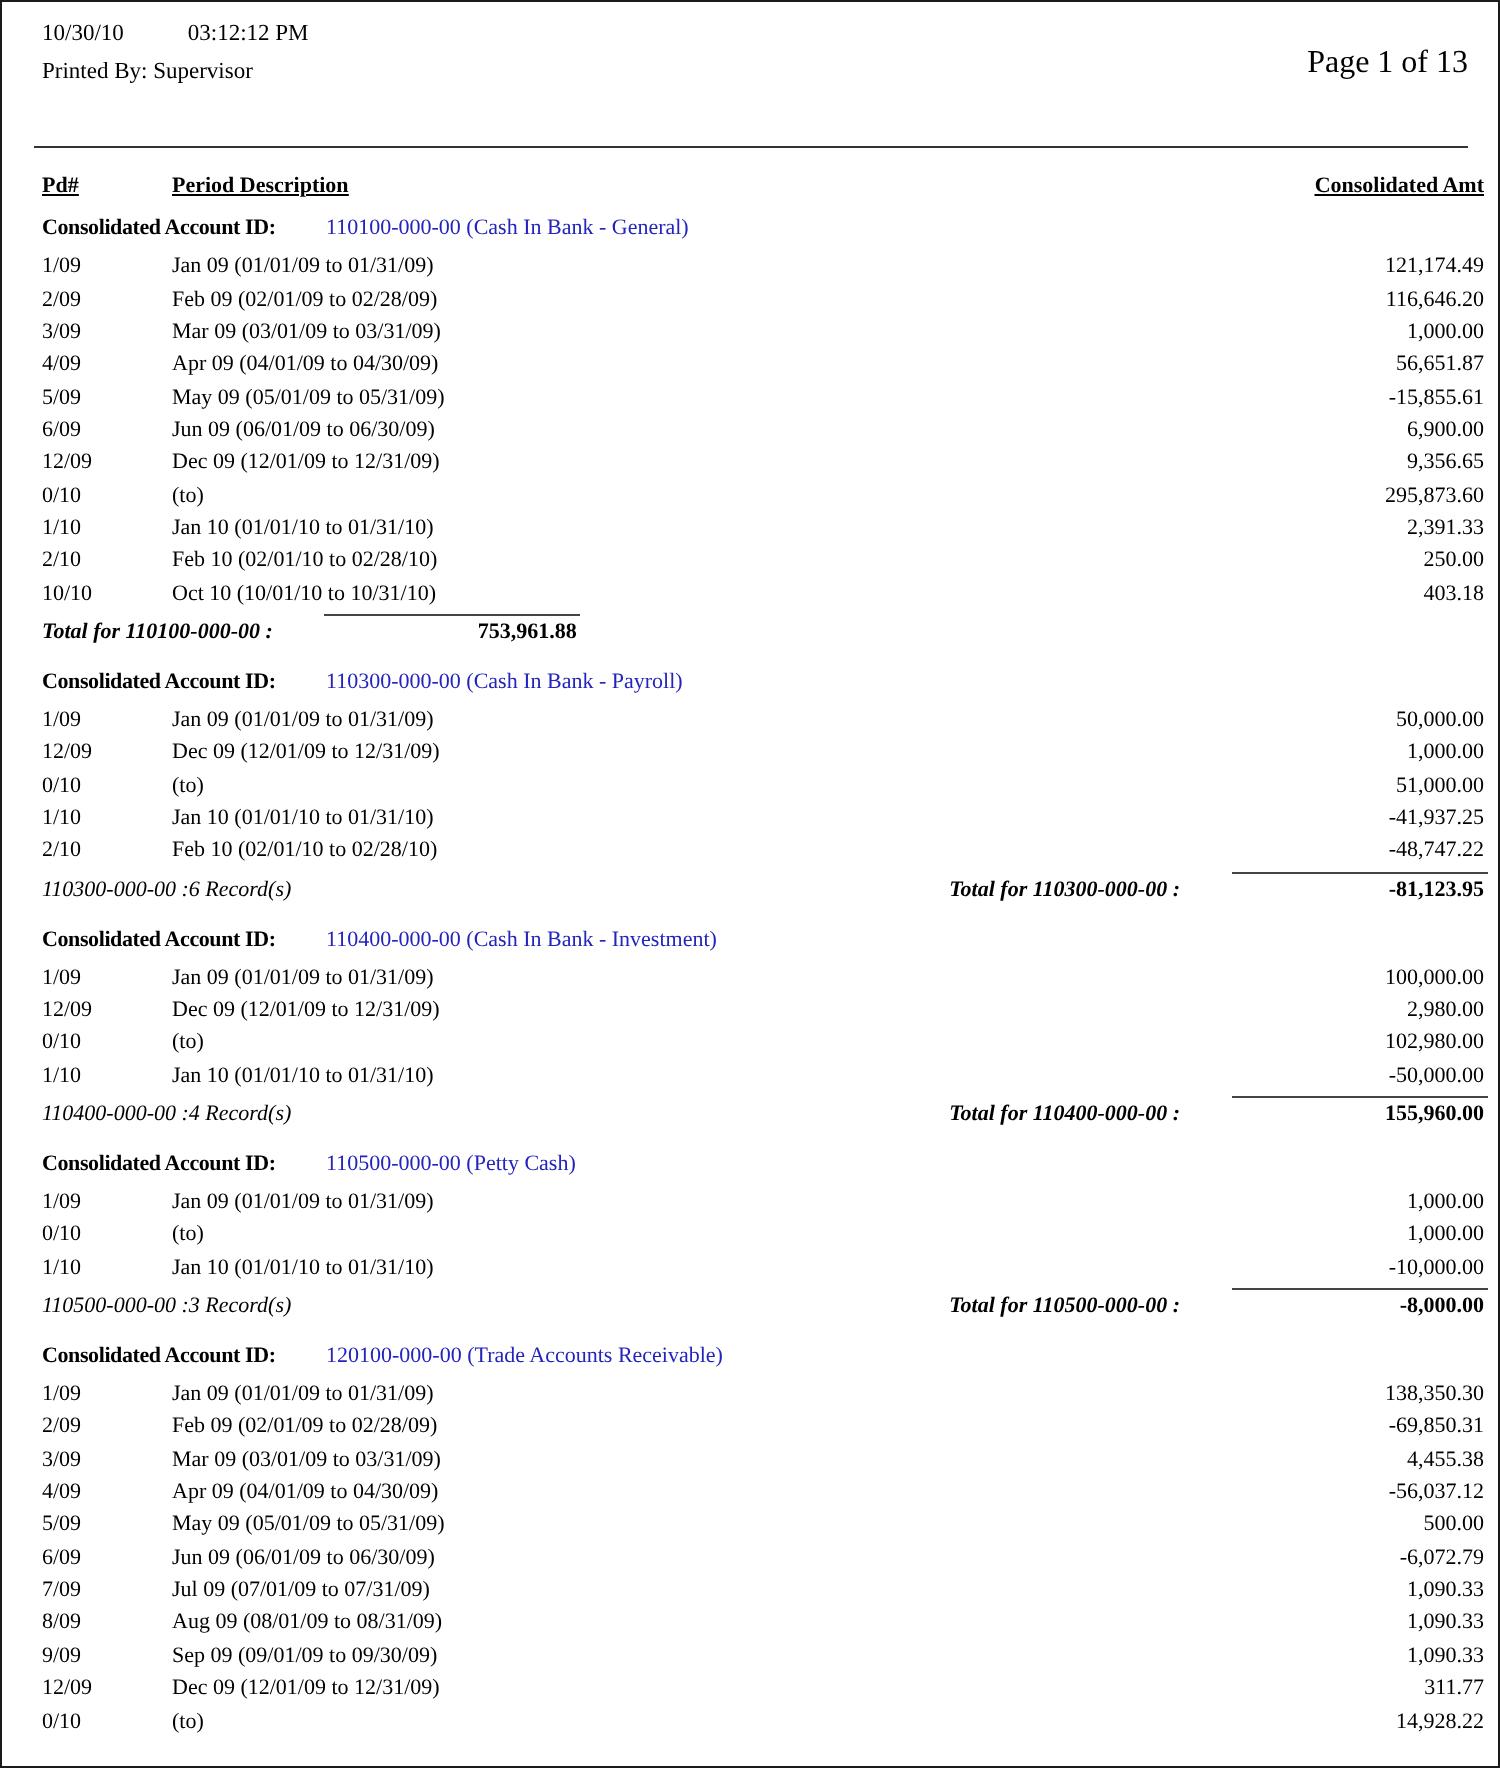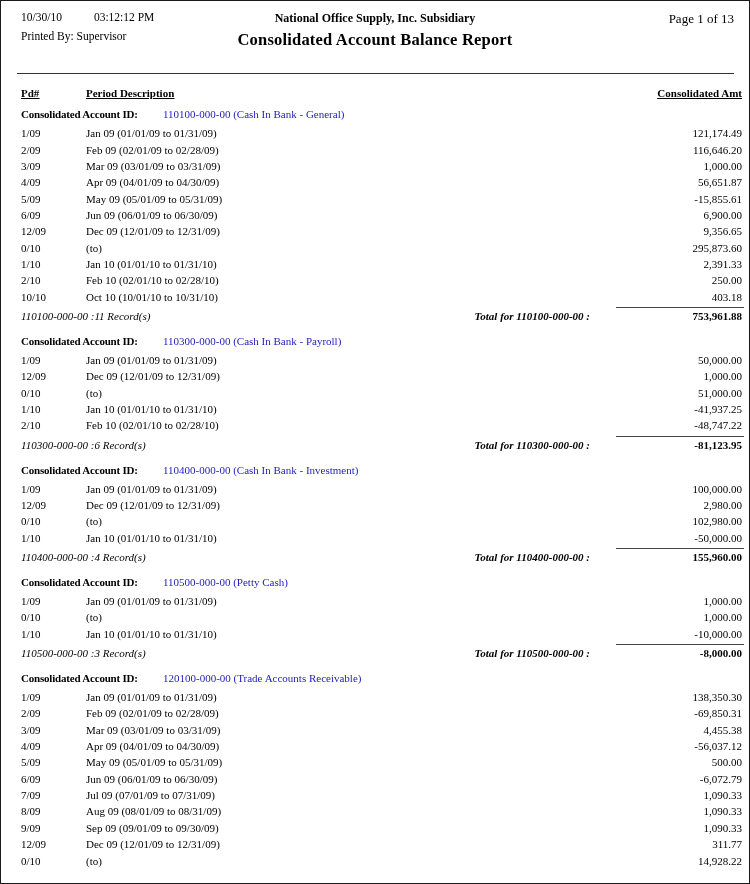--- a/index.html
+++ b/index.html
@@ -15,21 +15,21 @@
 
   
   .hdr { position: relative; height: 48px; }
   .hdr-left { position: absolute; left: 0; top: 0; font-size: 11.5px; }
   .hdr-left .date { display: inline-block; min-width: 62px; }
   .hdr-left .time { display: inline-block; margin-left: 8px; }
   .hdr-left .printedby { margin-top: 7px; font-size: 11.5px; }
   .hdr-center { position: absolute; left: 0; right: 15px; top: 0; text-align: center; }
   .hdr-company { font-size: 12px; font-weight: bold; }
   .hdr-title { font-size: 16.5px; font-weight: bold; margin-top: 4px; letter-spacing: 0.2px; }
-  .hdr-right { position: absolute; right: 10px; top: 0; font-size: 13px; }
+  .hdr-right { position: absolute; right: 10px; top: 12px; font-size: 16px; }
   .hdr-rule { border: none; border-top: 1.5px solid #333; margin: 14px 10px 0 -4px; }
 
   
   .colhead { display: flex; margin-top: 13px; font-size: 11px; font-weight: bold; text-decoration: underline; }
   .colhead span { text-decoration: underline; }
   .c-pd   { width: 65px; flex: none; }
   .c-desc { flex: 1 1 auto; }
   .c-amt  { width: 150px; flex: none; text-align: right; padding-right: 2px; }
 
   
@@ -53,24 +53,20 @@
 <div class="page">
 
   <div class="hdr">
     <div class="hdr-left">
       <div>
         <span class="date">10/30/10</span>
         <span class="time">03:12:12 PM</span>
       </div>
       <div class="printedby">Printed By: Supervisor</div>
     </div>
-    <div class="hdr-center">
-      <div class="hdr-company">National Office Supply, Inc. Subsidiary</div>
-      <div class="hdr-title">Consolidated Account Balance Report</div>
-    </div>
     <div class="hdr-right">Page 1 of 13</div>
   </div>
 
   <hr class="hdr-rule">
 
   <div class="colhead">
     <div class="c-pd"><span>Pd#</span></div>
     <div class="c-desc"><span>Period Description</span></div>
     <div class="c-amt"><span>Consolidated Amt</span></div>
   </div>
@@ -130,21 +126,20 @@
       <span class="c-pd">2/10</span>
       <span class="c-desc">Feb 10 (02/01/10 to 02/28/10)</span>
       <span class="c-amt">250.00</span>
     </div>
         <div class="row">
       <span class="c-pd">10/10</span>
       <span class="c-desc">Oct 10 (10/01/10 to 10/31/10)</span>
       <span class="c-amt">403.18</span>
     </div>
     <div class="sum-row">
-      <span class="records">110100-000-00 :11 Record(s)</span>
       <span class="total-label">Total for 110100-000-00 :</span>
       <span class="total-amt">753,961.88</span>
     </div>
   </div>
 
   <div class="section">
     <div class="acct-row">
       <span class="acct-label">Consolidated Account ID:</span>
       <span class="acct-link">110300-000-00 (Cash In Bank - Payroll)</span>
     </div>

